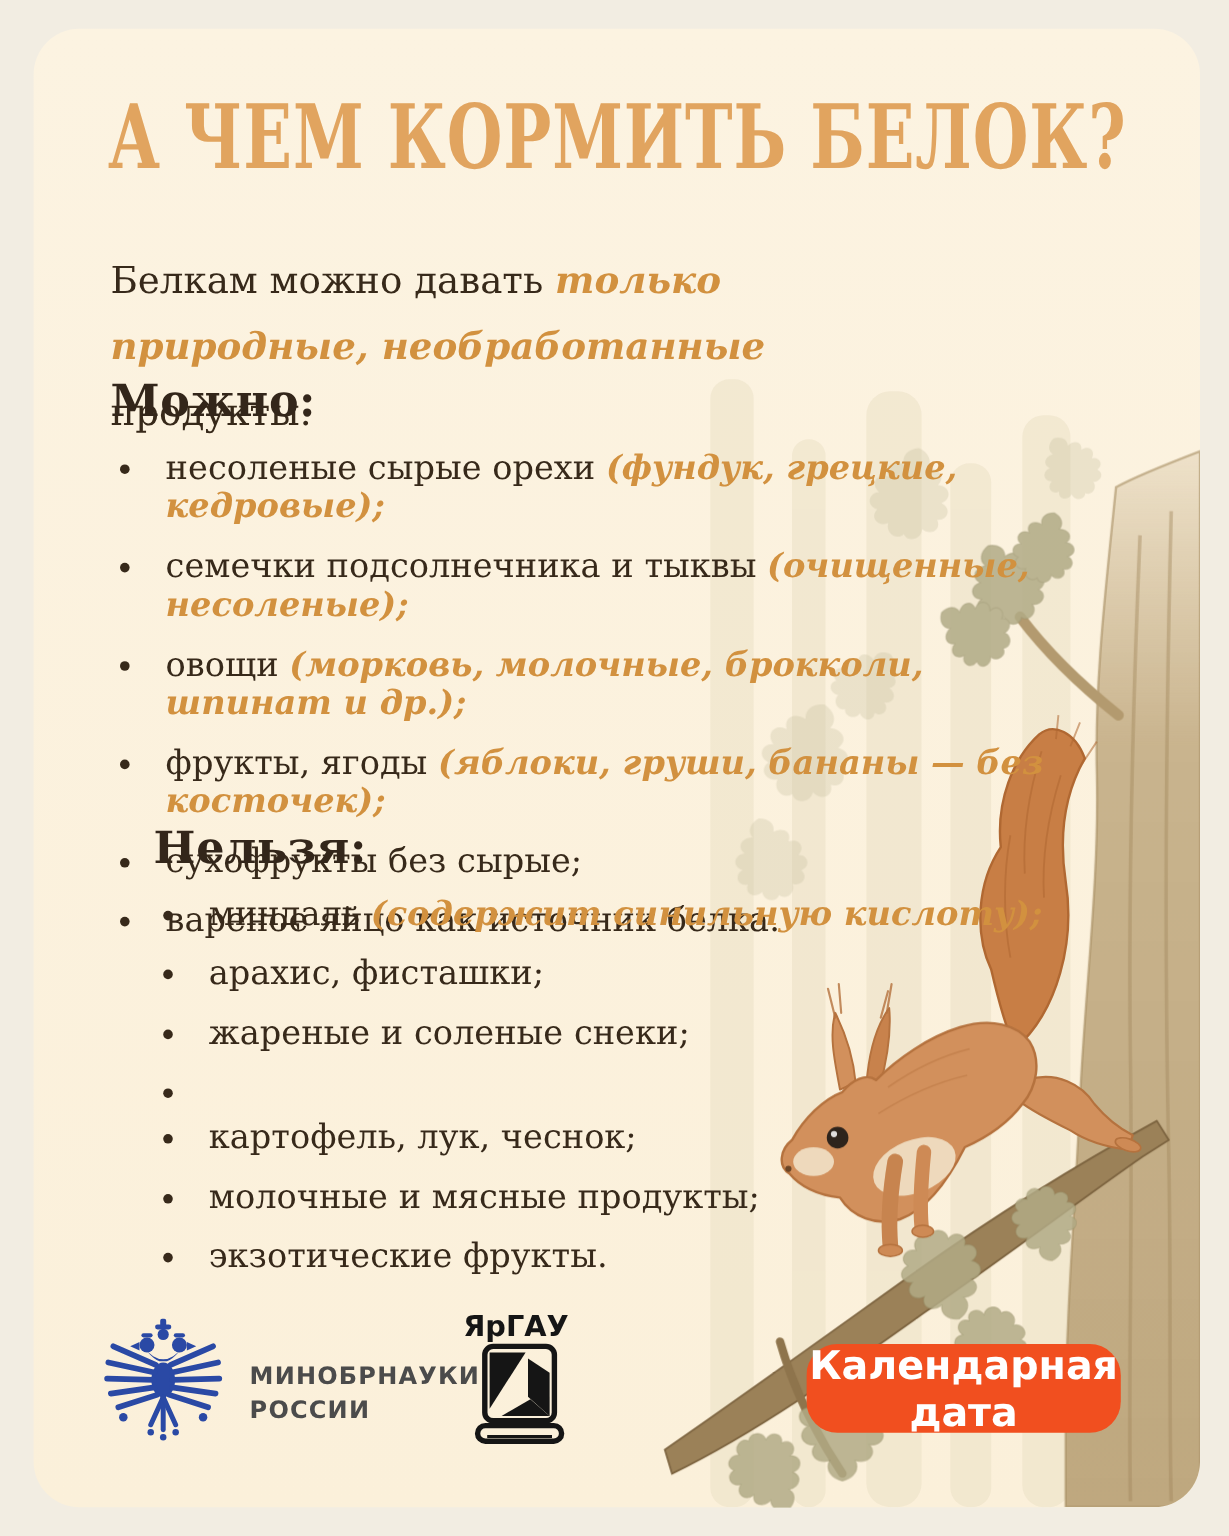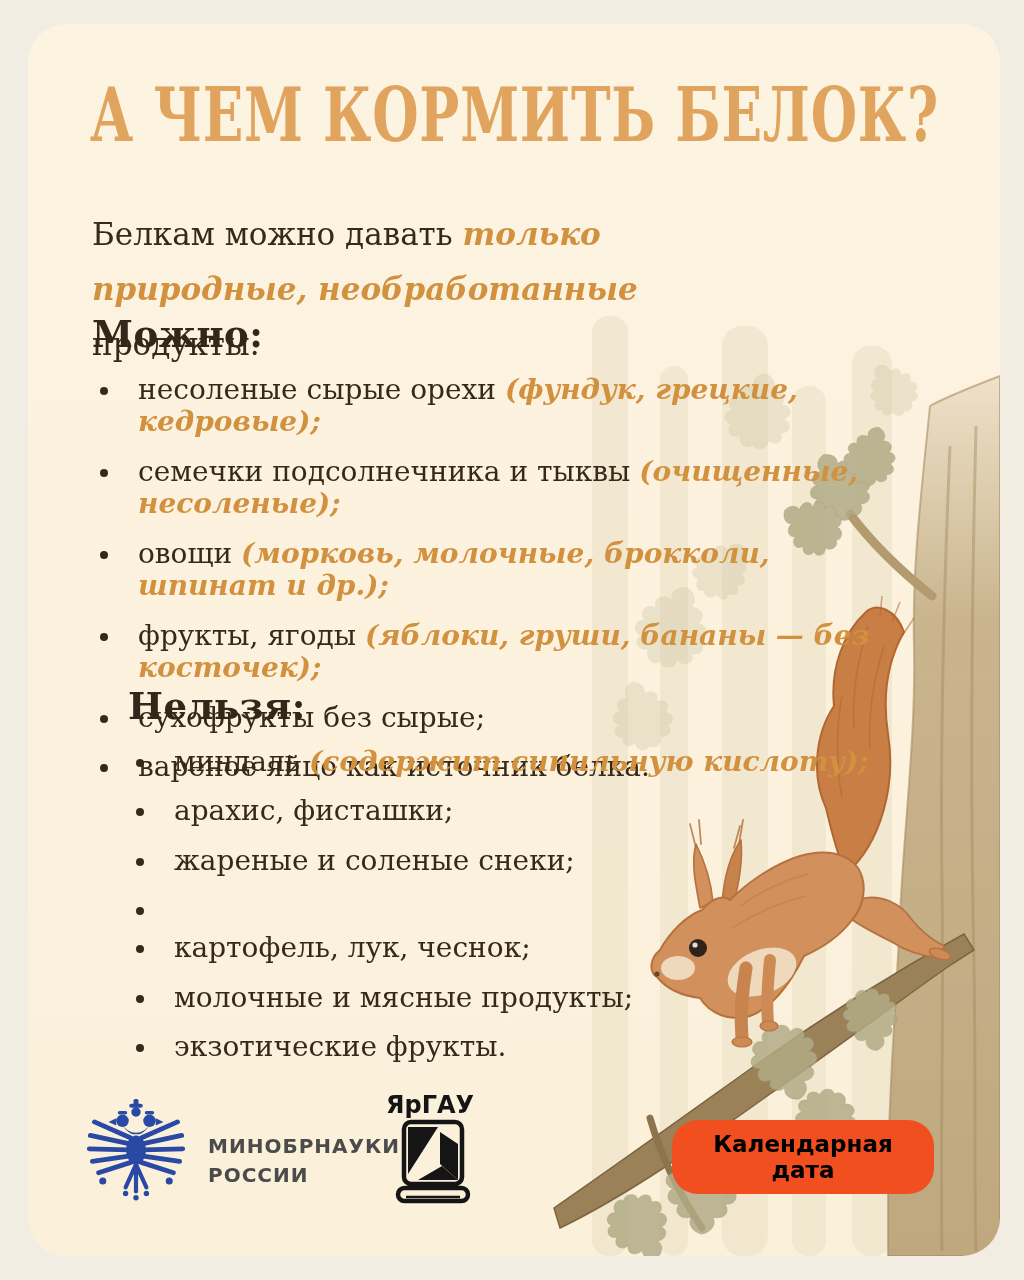--- a/index.html
+++ b/index.html
@@ -39,21 +39,21 @@
   .ministry-text{
     position:absolute;left:180px;top:1108px;
     font-family:"DejaVu Sans","Liberation Sans",sans-serif;
     font-size:20px;font-weight:bold;color:#4B4B4B;letter-spacing:1px;line-height:1.45;
   }
   .yargau-logo{position:absolute;left:352px;top:1068px;width:100px;height:116px;}
   .cta-button{
     position:absolute;left:644px;top:1096px;width:262px;height:74px;
     background:#F14F1F;border:none;border-radius:26px;cursor:pointer;
     font-family:"DejaVu Sans","Liberation Sans",sans-serif;
-    font-size:23px;font-weight:600;color:#000000;
+    font-size:33px;font-weight:600;color:#ffffff;
     display:flex;align-items:center;justify-content:center;
   }
 </style>
 </head>
 <body>
 
 <div class="card">
 
   <svg class="illustration" viewBox="0 0 450 990" aria-hidden="true">
     <defs>

